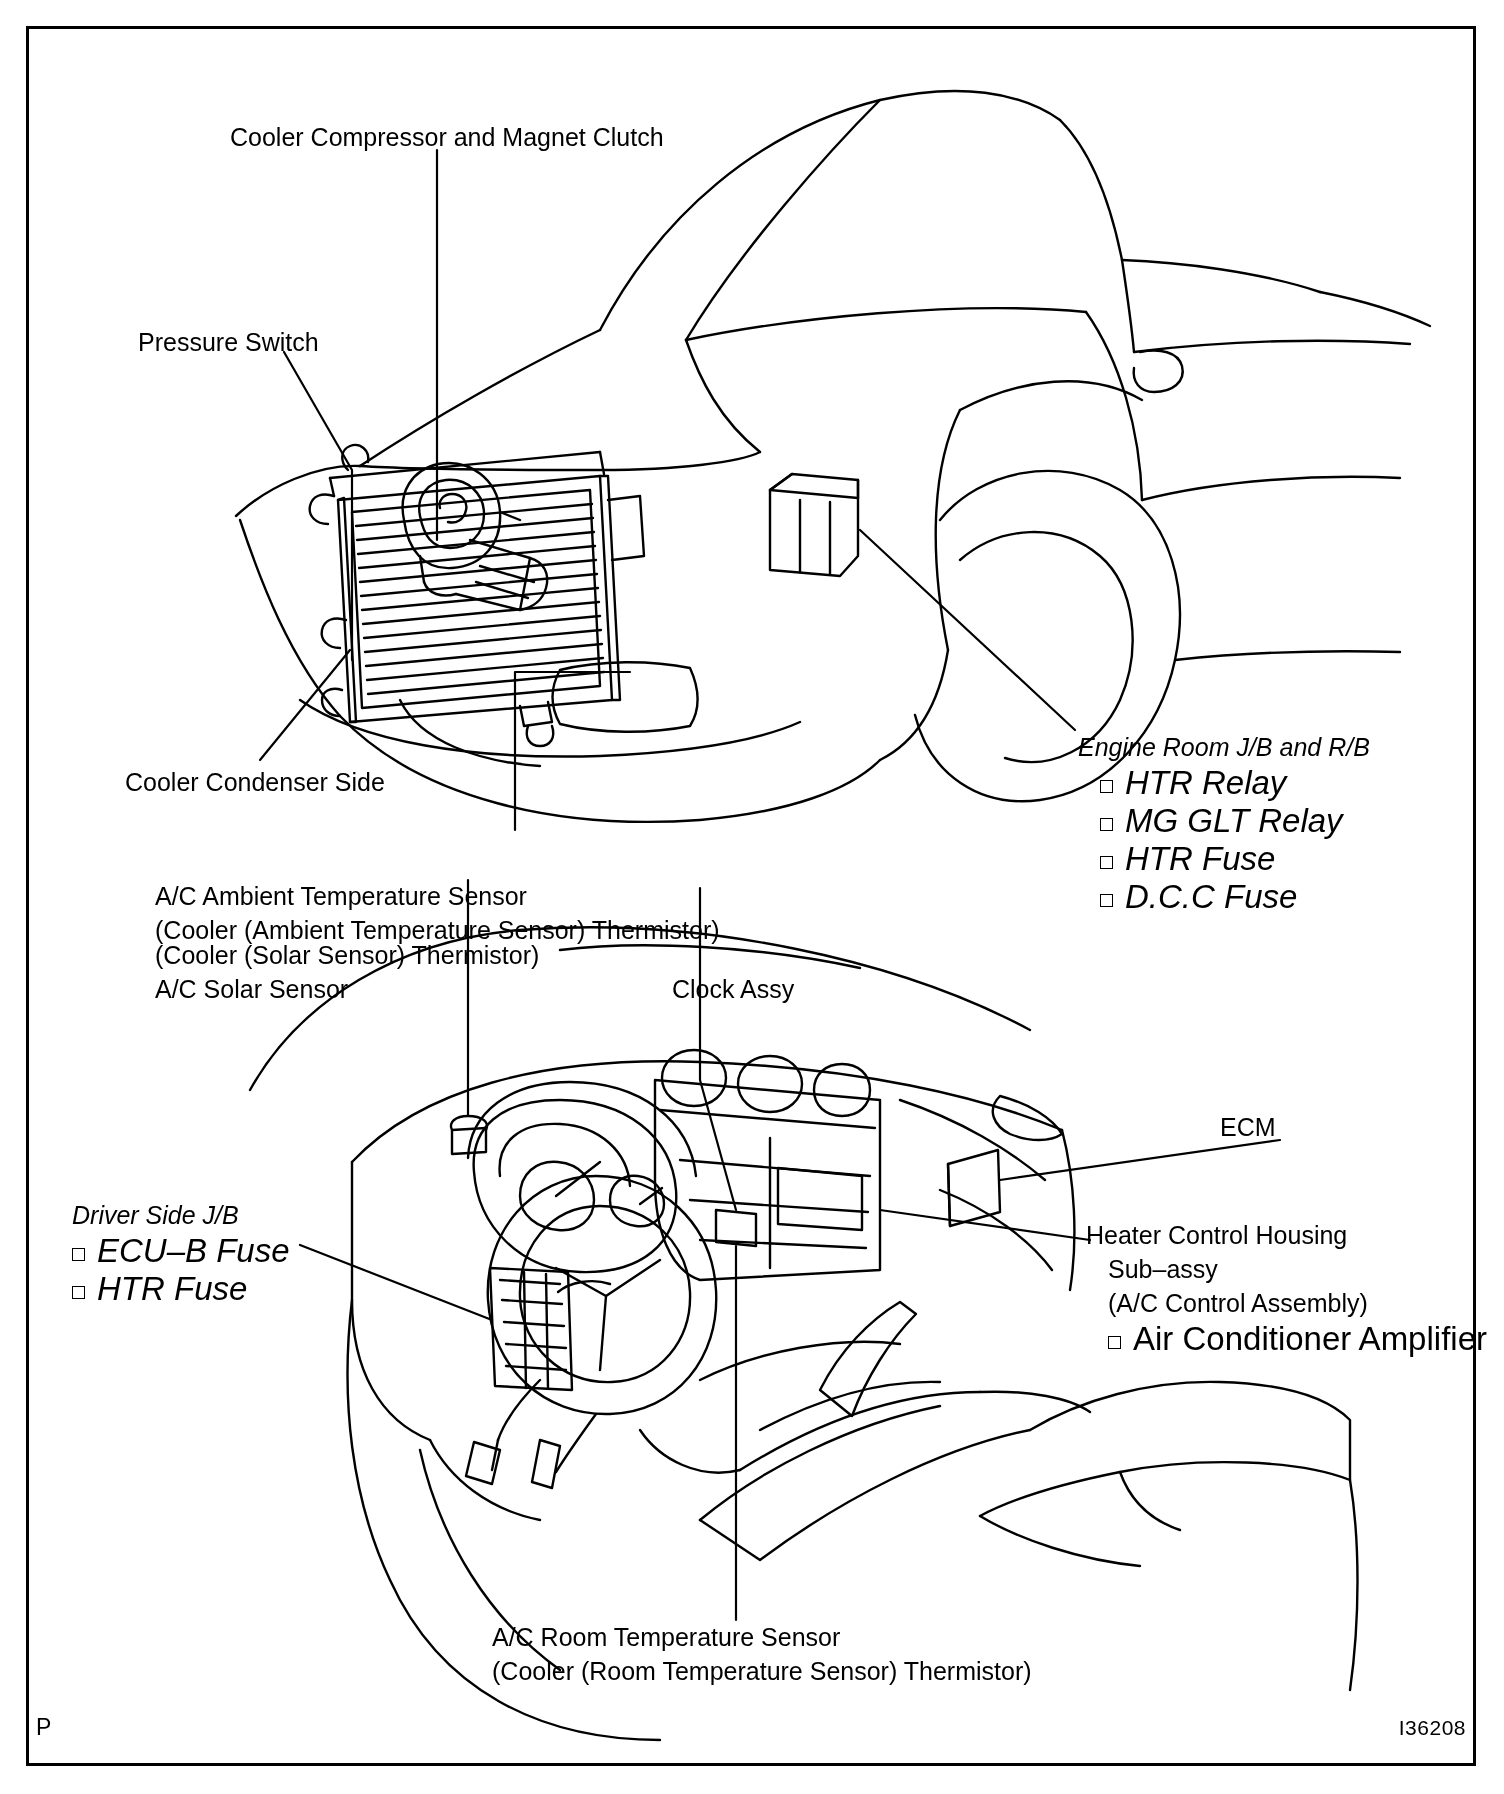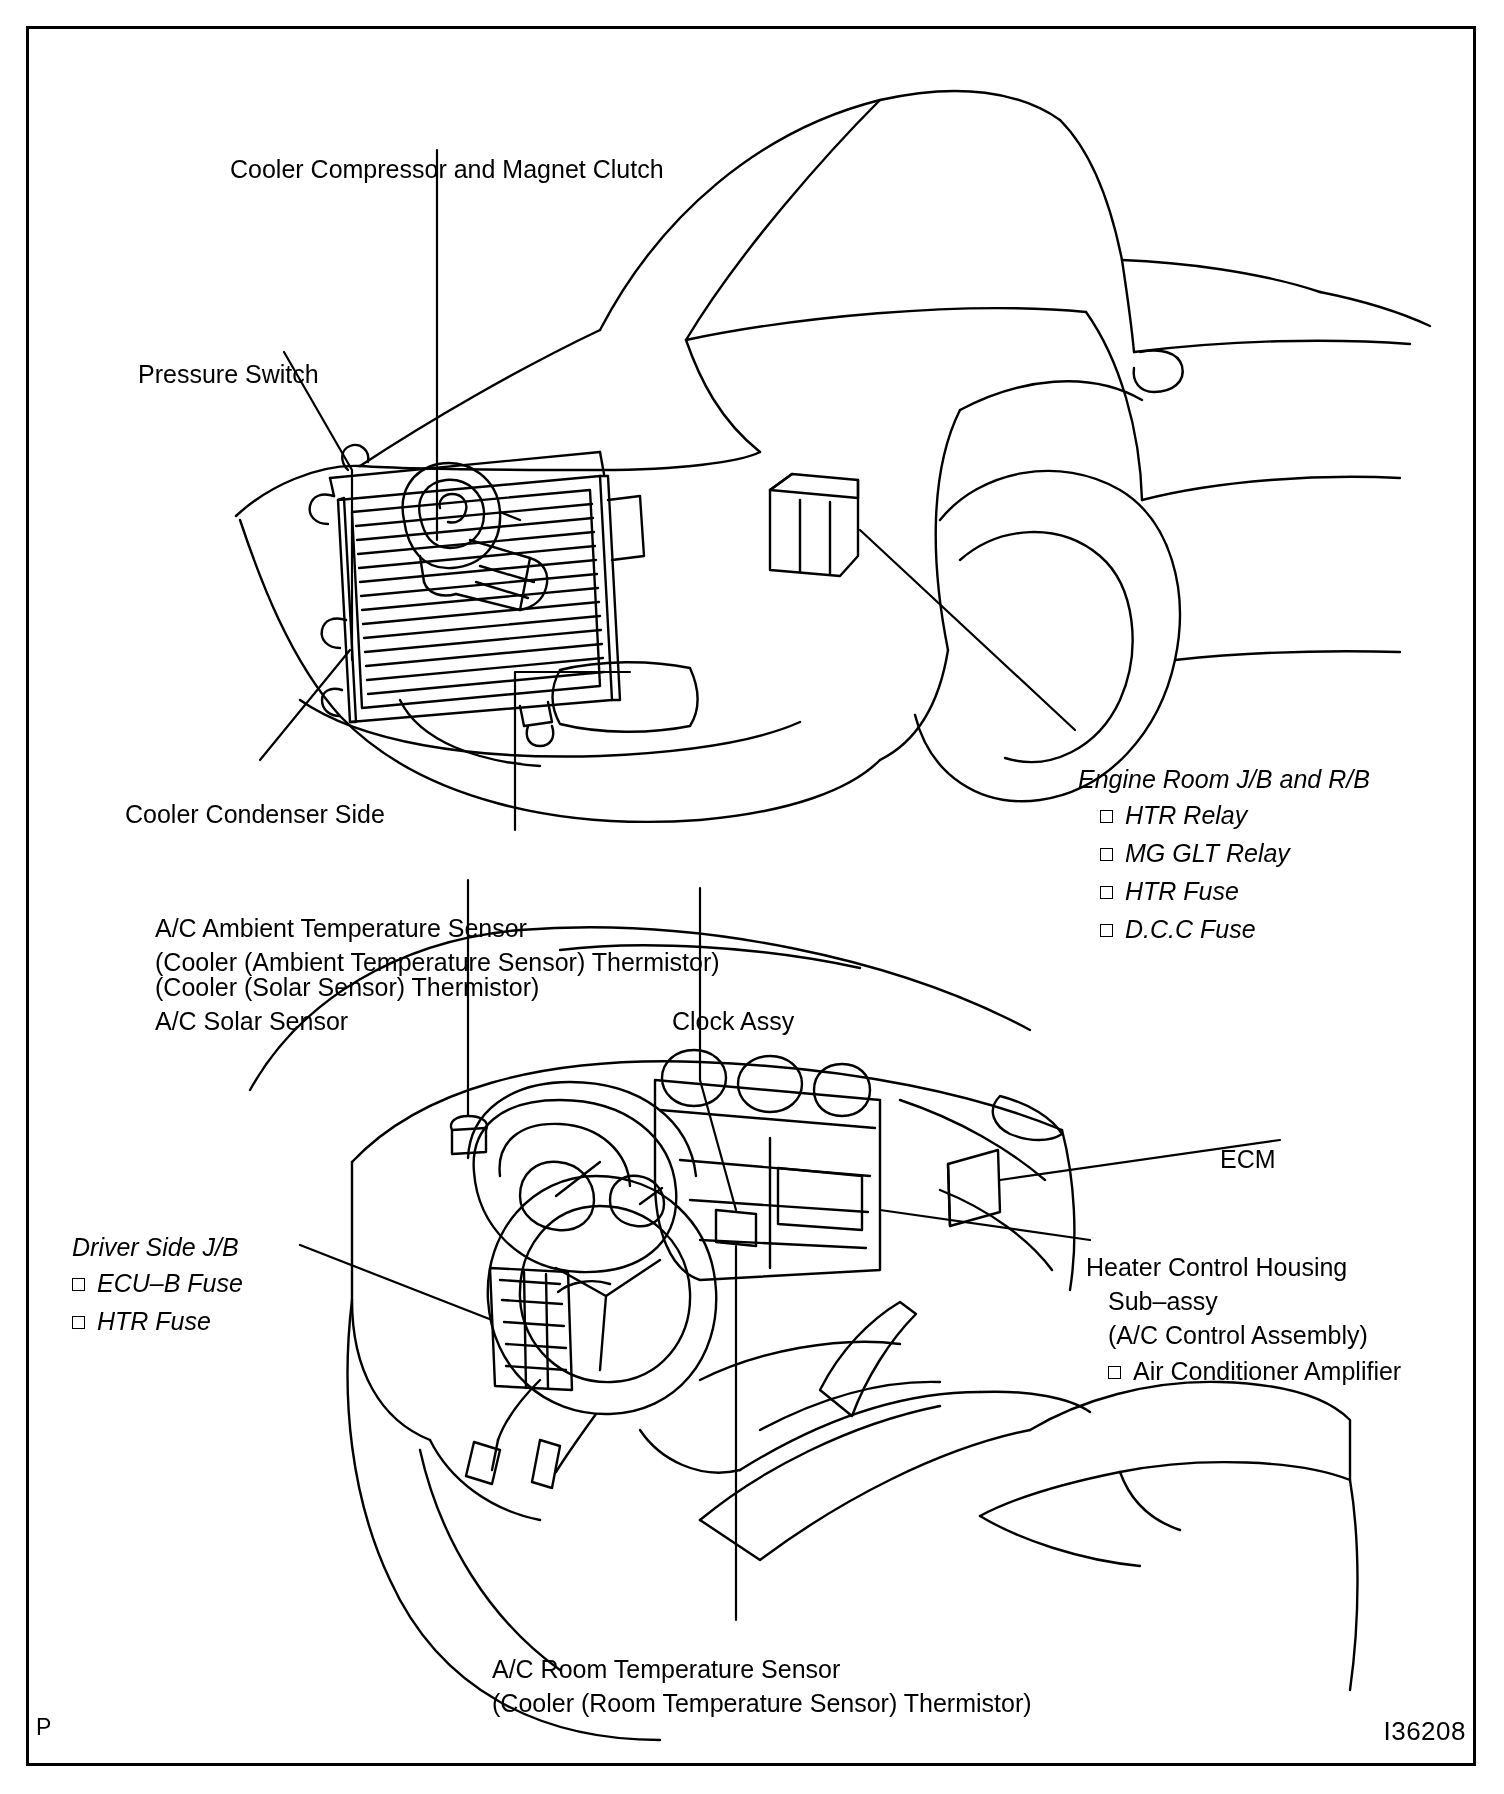--- a/index.html
+++ b/index.html
@@ -34,36 +34,35 @@
     width: 1504px;
     height: 1794px;
     pointer-events: none;
   }
   .label {
     position: absolute;
     font-size: 25px;
     line-height: 34px;
     white-space: nowrap;
     color: #000000;
-    margin-top: 32px;
   }
   .label.block {
     white-space: normal;
   }
   .sub {
     display: block;
   }
   .bullets {
     margin: 0;
     padding: 0;
     list-style: none;
   }
   .bullets li {
     display: block;
-    font-size: 25px;
+    font-size: 33px;
     line-height: 38px;
     white-space: nowrap;
   }
   .bullets li .box {
     display: inline-block;
     width: 13px;
     height: 13px;
     border: 1.5px solid #000000;
     margin-right: 12px;
     vertical-align: 1px;
@@ -73,21 +72,21 @@
   .corner-p {
     position: absolute;
     left: 36px;
     top: 1714px;
     font-size: 23px;
   }
   .fig-id {
     position: absolute;
     right: 38px;
     top: 1716px;
-    font-size: 26px;
+    font-size: 21px;
     letter-spacing: 0.5px;
   }
 </style>
 </head>
 <body>
 
 <div id="page">
 
   <div class="frame"></div>
 

